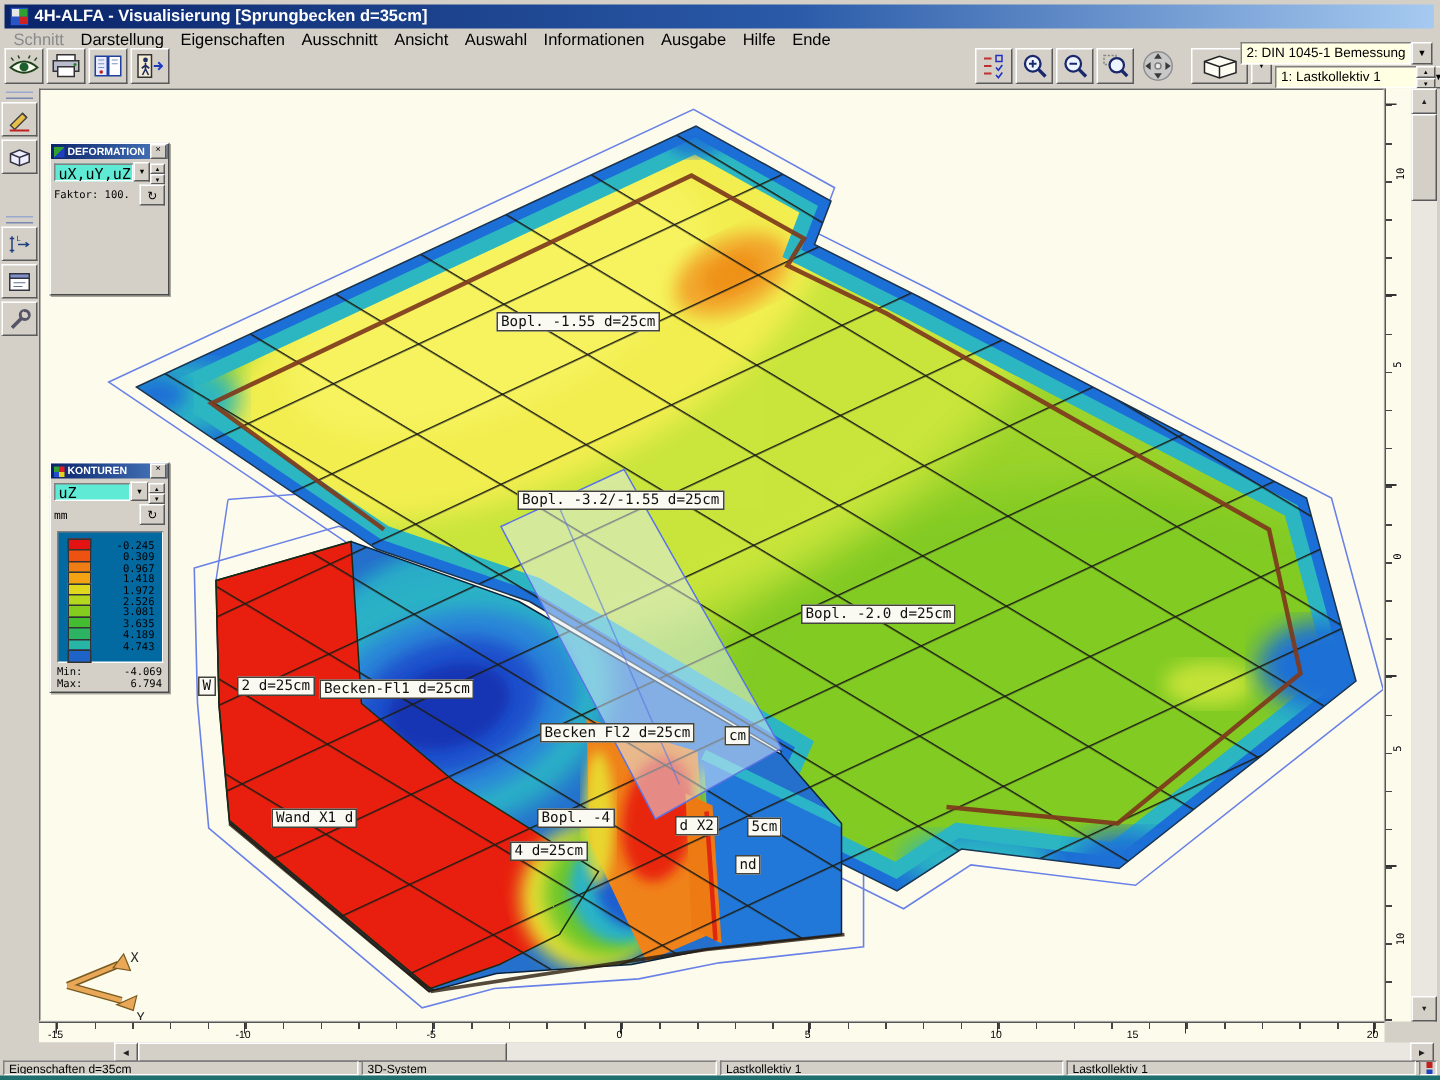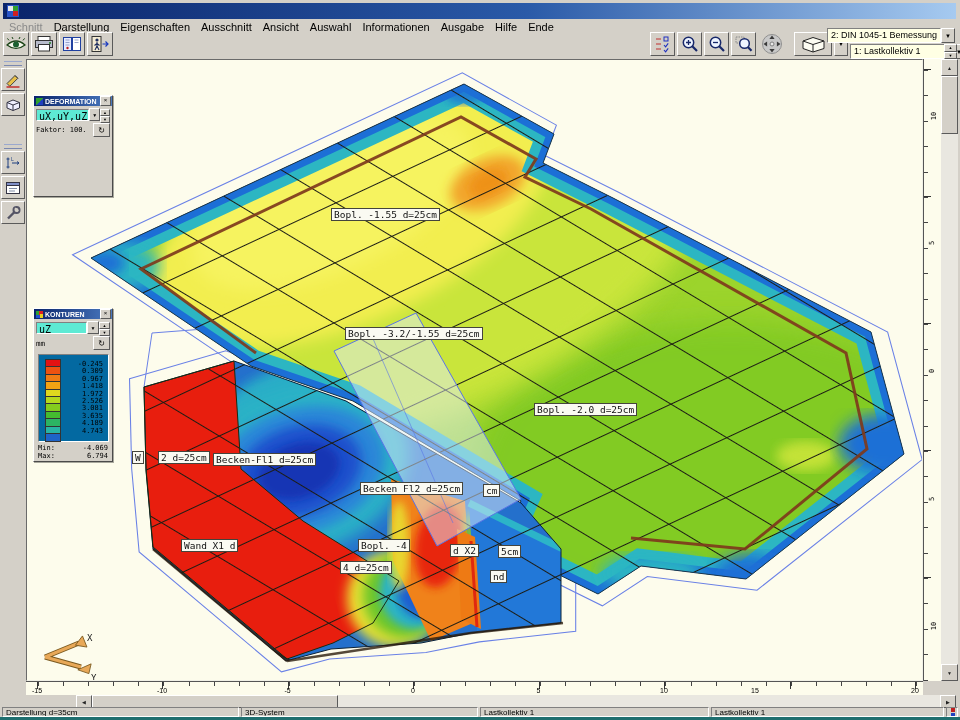--- a/index.html
+++ b/index.html
@@ -93,20 +93,21 @@
 </head>
 <body>
 
 <div class="abs" id="titlebar">
   <svg width="12" height="12">
       <rect x="0" y="0" width="12" height="12" fill="#2a55c8"></rect>
       <rect x="1" y="1" width="5" height="5" fill="#e8e8e8"></rect>
       <rect x="6" y="6" width="5" height="5" fill="#d02020"></rect>
       <rect x="6" y="1" width="5" height="5" fill="#30a030"></rect>
     </svg>
+  <span class="ttext">4H-ALFA - Visualisierung [Sprungbecken d=35cm]</span>
 </div>
 
 <div class="abs" id="menubar">
   <span class="mi disabled">Schnitt</span>
   <span class="mi">Darstellung</span>
   <span class="mi">Eigenschaften</span>
   <span class="mi">Ausschnitt</span>
   <span class="mi">Ansicht</span>
   <span class="mi">Auswahl</span>
   <span class="mi">Informationen</span>
@@ -470,21 +471,21 @@
 </div>
 <div class="abs" id="hscroll">
   <div class="track">
     <div class="sbtn abs" style="left:0;top:0;width:14px;height:11px">◀</div>
     <div class="thumb abs" style="left:16px;top:0;width:244px;height:11px"></div>
     <div class="sbtn abs" style="right:0;top:0;width:14px;height:11px">▶</div>
   </div>
 </div>
 
 <div class="abs" id="statusbar">
-  <div class="sfield" style="width:237px">Darstellung d=35cm</div>
+  <div class="sfield" style="width:237px">Eigenschaften d=35cm</div>
   <div class="sfield" style="width:237px">3D-System</div>
   <div class="sfield" style="width:229px">Lastkollektiv 1</div>
   <div class="sfield" style="width:233px">Lastkollektiv 1</div>
   <div class="sfield" style="width:12px;padding:0">
     <svg width="8" height="9" style="margin:0 2px">
         <rect x="2" y="0" width="4" height="4" fill="#c02020"></rect>
         <rect x="2" y="5" width="4" height="4" fill="#2040c0"></rect>
       </svg>
   </div>
 </div>

